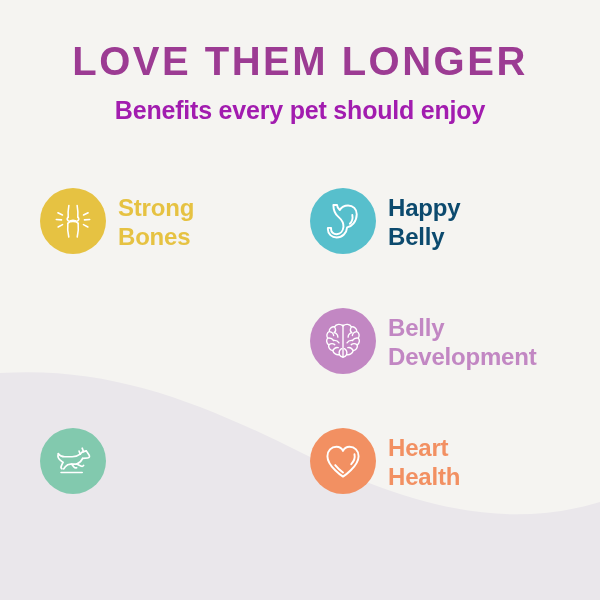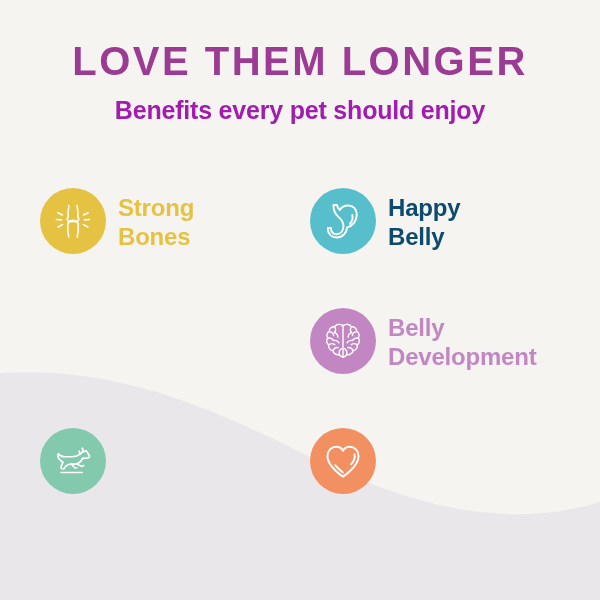--- a/index.html
+++ b/index.html
@@ -230,19 +230,21 @@
         <div class="benefit-item col-right">
           <div class="icon-badge" style="background:#f29062">
             <svg viewBox="0 0 48 48" fill="none" stroke="#ffffff" stroke-width="2.1" stroke-linecap="round" stroke-linejoin="round">
               <path d="M24 41 C24 41 7 30 7 18.8 C7 12.8 11.4 8.5 16.8 8.5
                        C20.4 8.5 23 10.6 24 13 C25 10.6 27.6 8.5 31.2 8.5
                        C36.6 8.5 41 12.8 41 18.8 C41 30 24 41 24 41 Z"></path>
               <path d="M36.5 16.5 C37.4 20.5 36 24.2 33 27.5"></path>
               <path d="M15.5 28.5 C18 31.6 21 34.4 24 36.6"></path>
             </svg>
           </div>
+          <div class="benefit-label" style="color:#f29062">Heart
+Health</div>
         </div>
 
       </div>
 
     </div>
   </div>
 </div>
 
 </body></html>

